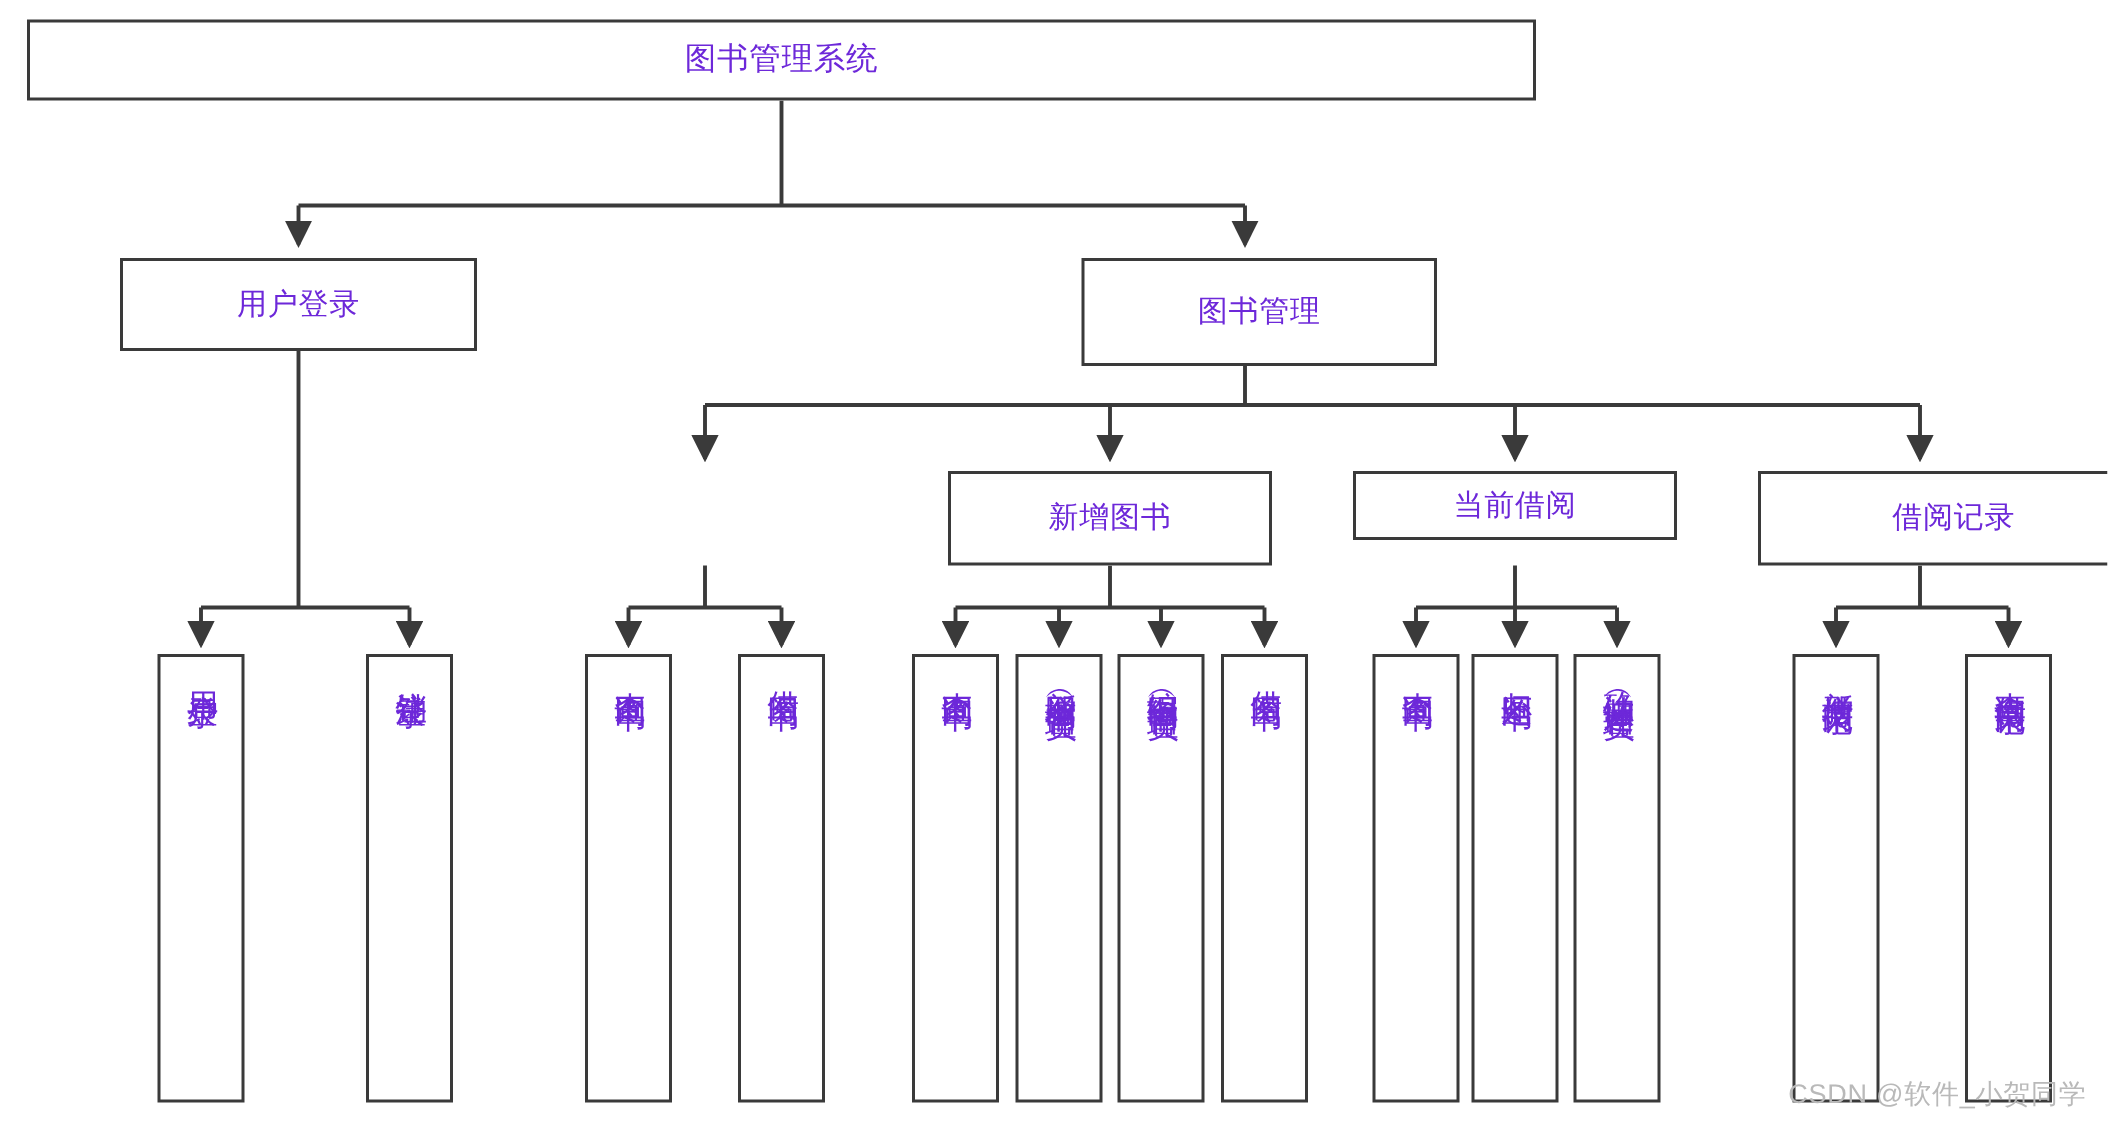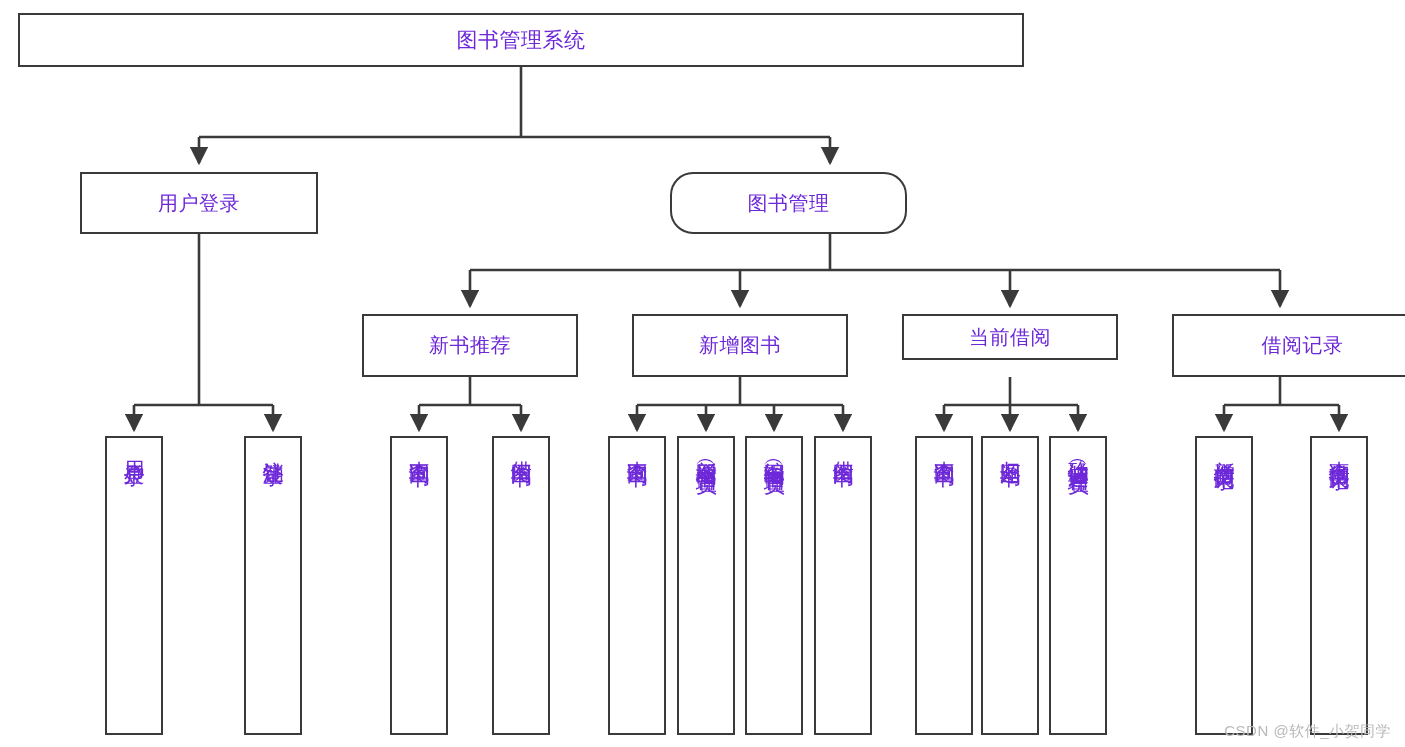--- a/index.html
+++ b/index.html
@@ -57,21 +57,21 @@
     text-orientation: upright;
     font-size: 21px;
     line-height: 1.06;
     letter-spacing: 2px;
     white-space: nowrap;
   }
   .watermark {
     position: absolute;
     right: 14px;
     bottom: 6px;
-    font-size: 15px;
+    font-size: 18px;
     color: #b9b9b9;
     white-space: nowrap;
     letter-spacing: 0.5px;
   }
 </style>
 </head>
 <body>
 
 <div id="stage">
 
@@ -126,27 +126,24 @@
     </g>
   </svg>
 
   <div class="node n-root" style="left:18px; top:13px; width:1006px; height:54px;">
     <span class="lbl">图书管理系统</span>
   </div>
 
   <div class="node n-mid" style="left:80px; top:172px; width:238px; height:62px;">
     <span class="lbl">用户登录</span>
   </div>
-  <div class="node n-mid" style="left:670px; top:172px; width:237px; height:62px;border-radius:23px;">
+  <div class="node n-mid" style="left:721px; top:172px; width:237px; height:72px;">
     <span class="lbl">图书管理</span>
   </div>
 
-  <div class="node n-mid" style="left:362px; top:314px; width:216px; height:63px;">
-    <span class="lbl">新书推荐</span>
-  </div>
   <div class="node n-mid" style="left:632px; top:314px; width:216px; height:63px;">
     <span class="lbl">新增图书</span>
   </div>
   <div class="node n-mid" style="left:902px; top:314px; width:216px; height:46px;">
     <span class="lbl">当前借阅</span>
   </div>
   <div class="node n-mid" style="left:1172px; top:314px; width:261px; height:63px;">
     <span class="lbl">借阅记录</span>
   </div>
 

